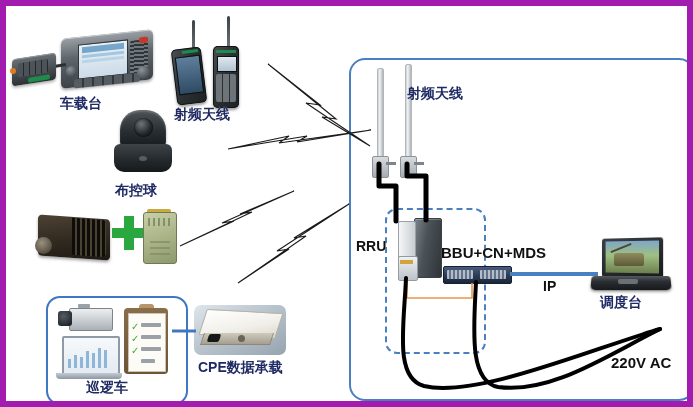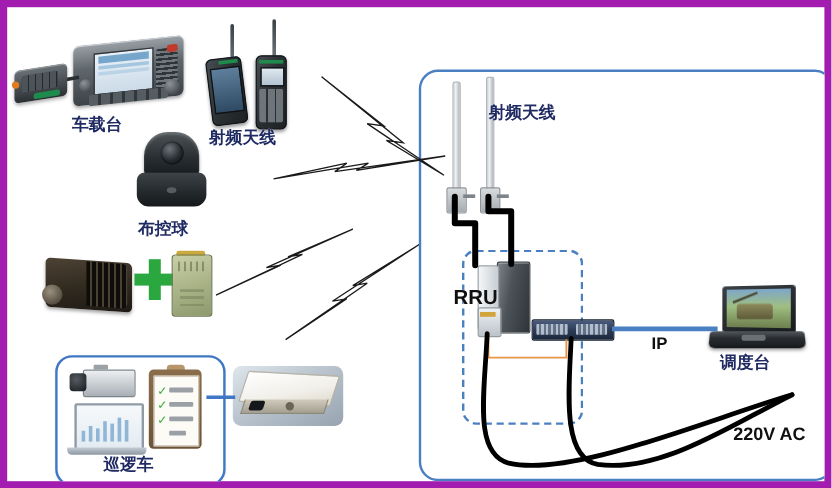--- a/index.html
+++ b/index.html
@@ -433,42 +433,44 @@
   <div class="clip-row" style="left:135px; top:329px; width:20px;"></div>
   <div class="clip-row" style="left:135px; top:341px; width:20px;"></div>
   <div class="clip-row" style="left:135px; top:353px; width:14px;"></div>
   <div class="lbl lbl-cn" style="left:80px; top:373px;">巡逻车</div>
 
   <div class="cpe-bg"></div>
   <div class="cpe-top"></div>
   <div class="cpe-side"></div>
   <div class="cpe-port"></div>
   <div class="cpe-port2"></div>
+  <div class="lbl lbl-cn" style="left:192px; top:353px;">CPE数据承载</div>
 
   <div class="bs-box"></div>
   <div class="inner-dashed"></div>
 
   <div class="antenna" style="left:371px; top:62px; height:92px;"></div>
   <div class="ant-mount" style="left:366px; top:150px;"></div>
   <div class="ant-arm" style="left:380px; top:156px;"></div>
   <div class="antenna" style="left:399px; top:58px; height:96px;"></div>
   <div class="ant-mount" style="left:394px; top:150px;"></div>
   <div class="ant-arm" style="left:408px; top:156px;"></div>
   <div class="lbl lbl-cn" style="left:401px; top:79px;">射频天线</div>
 
   <div class="rru-right"></div>
   <div class="rru-left"></div>
   <div class="rru-box"></div>
   <div class="rru-tab"></div>
-  <div class="lbl lbl-en" style="left:372px; top:232px; font-size:17px;text-align:center;">RRU</div>
+  <div class="lbl lbl-en" style="left:350px; top:232px; font-size:14px;text-align:center;">RRU</div>
 
   <div class="bbu">
     <div class="bbu-face" style="left:3px; width:26px;"></div>
     <div class="bbu-face" style="left:36px; width:26px;"></div>
   </div>
+  <div class="lbl lbl-en" style="left:435px; top:238px; font-size:15px;">BBU+CN+MDS</div>
 
   <div class="laptop-lid"></div>
   <div class="laptop-screen"></div>
   <div class="laptop-barrel"></div>
   <div class="laptop-tank"></div>
   <div class="laptop-base"></div>
   <div class="laptop-pad"></div>
   <div class="lbl lbl-cn" style="left:594px; top:288px;">调度台</div>
 
   <div class="lbl lbl-en" style="left:537px; top:272px; font-size:14px;">IP</div>

